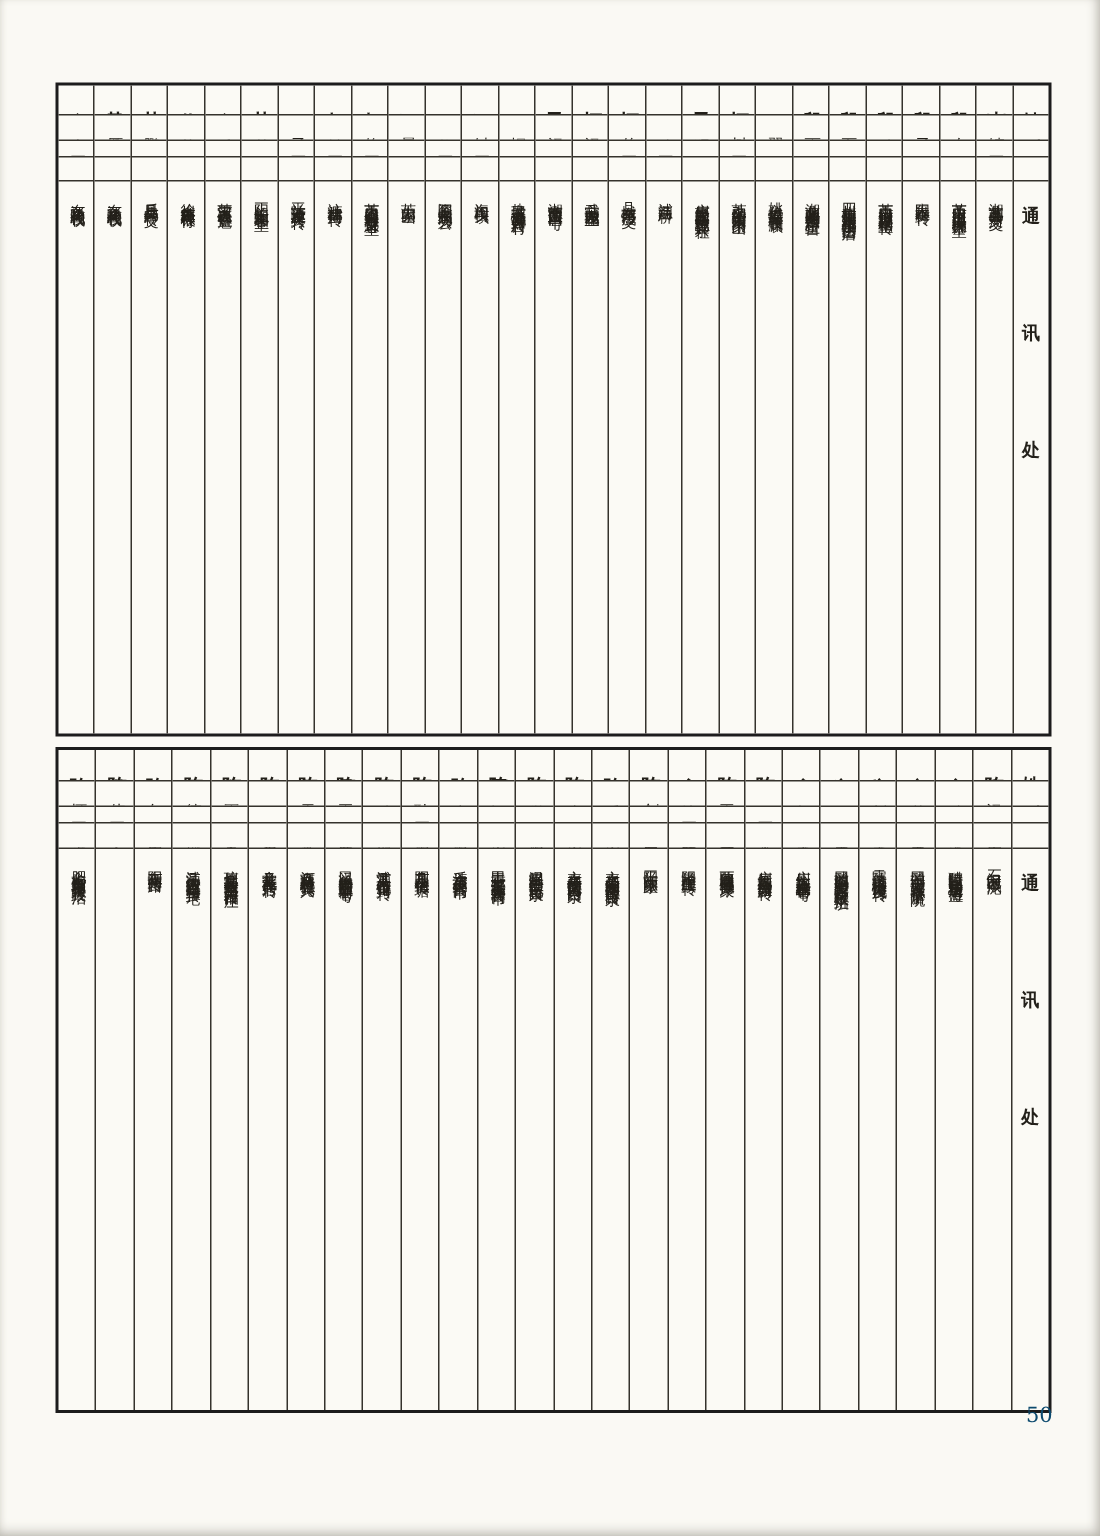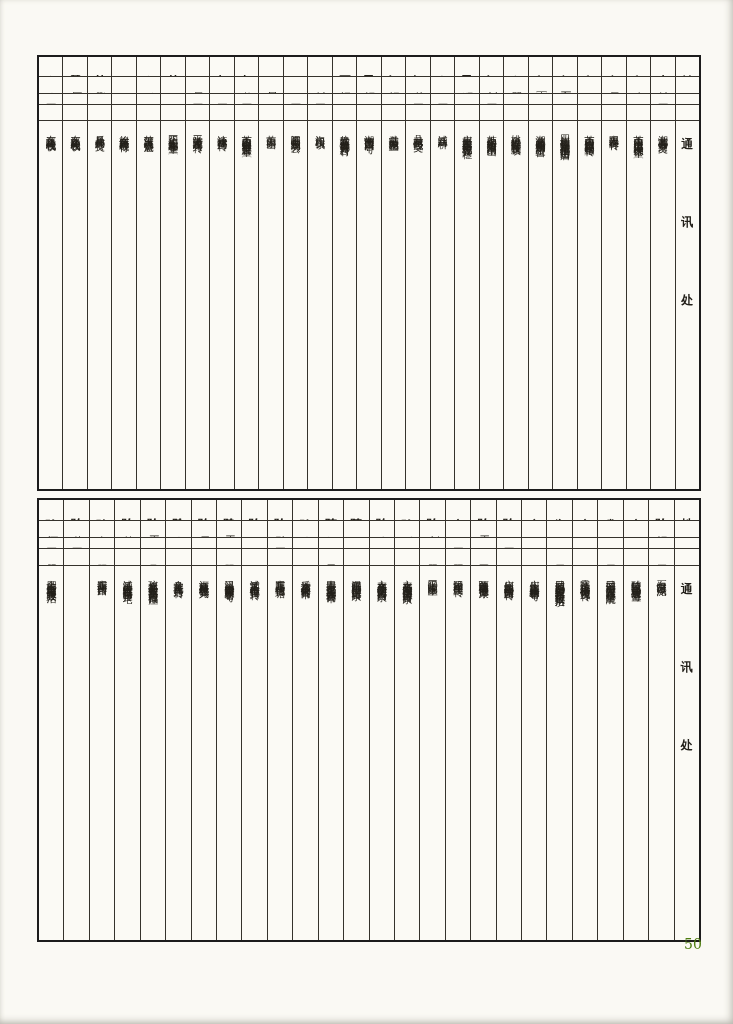--- a/index.html
+++ b/index.html
@@ -61,21 +61,21 @@
   }
   .c-addr .vtxt { height: 100%; font-size: 10px; line-height: 11.5px; letter-spacing: 1px; }
   .header-col .cell { font-weight: 700; }
   .header-col .c-name, .header-col .c-zi { font-size: 12px; }
   .header-col .c-age, .header-col .c-native { font-size: 11px; }
   .header-col .c-addr .vtxt { font-size: 12px; letter-spacing: 78px; line-height: 14px; }
   .page-number {
     position: absolute;
     left: 684px; top: 936px;
     font-size: 14px;
-    color: #4d7c0f;
+    color: #0c4a6e;
     font-family: "DejaVu Serif", serif;
   }
 </style>
 </head>
 <body>
 
 <div class="page">
 
   <div class="tables">
 

